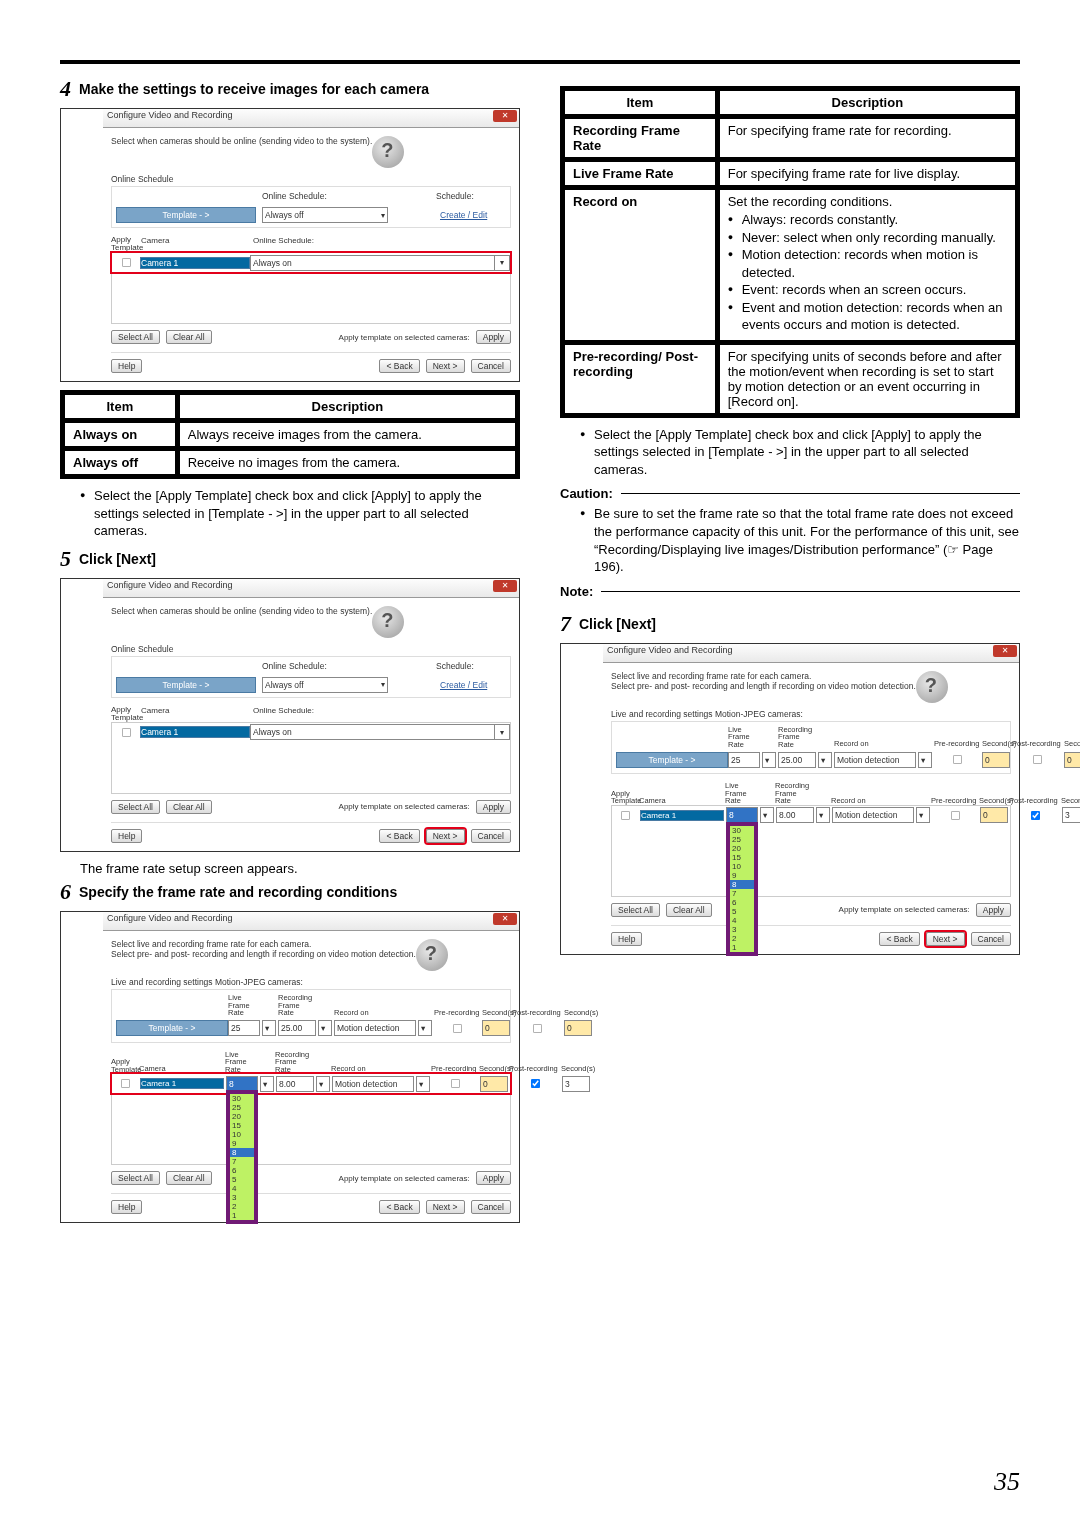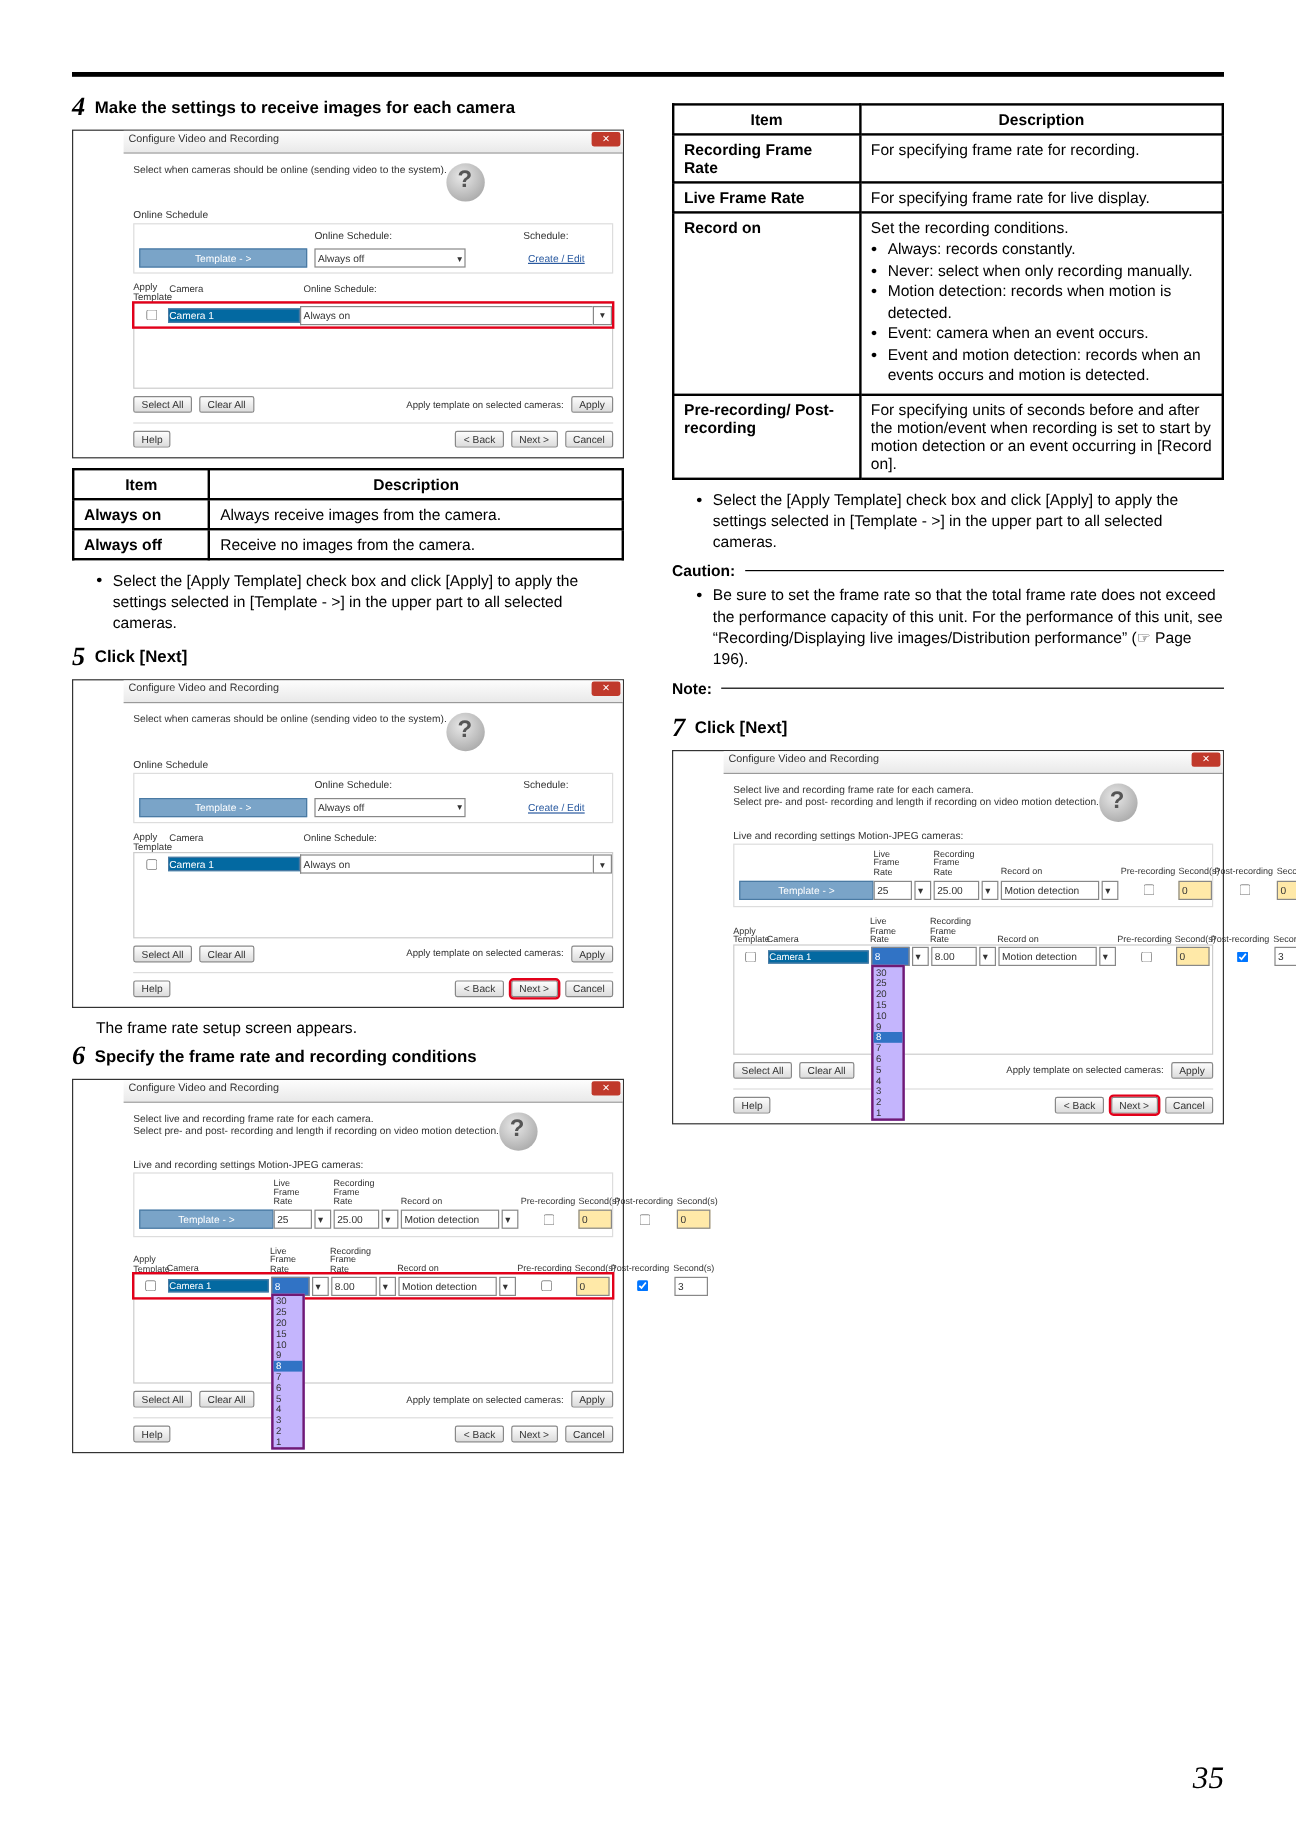--- a/index.html
+++ b/index.html
@@ -29,37 +29,37 @@
 .btn-sm { background: linear-gradient(#fdfdfd,#dcdcdc); border: 1px solid #888; font-size: 8.5px; padding: 1px 6px; border-radius: 2px; }
 .btn-link { color: #2a5aa0; background: none; border: none; text-decoration: underline; font-size: 8.5px; padding: 1px 4px; }
 .cam-row { background: #0369a1; color: #fff; border: 1px solid #4a7aa3; }
 .red-outline { outline: 2px solid #e2001a; }
 
 .cam-area { border: 1px solid #ccc; min-height: 70px; margin-bottom: 6px; }
 .bottom-row { display: flex; justify-content: space-between; align-items: center; margin-top: 6px; }
 .nav-row { display: flex; justify-content: space-between; align-items: center; margin-top: 8px; border-top: 1px solid #ddd; padding-top: 6px; }
 
 .desc-table { border-collapse: collapse; width: 100%; margin: 8px 0; }
-.desc-table th, .desc-table td { border: 2px solid #000000; padding: 4px 8px; font-size: 13px; text-align: left; vertical-align: top; }
+.desc-table th, .desc-table td { border: 5px solid #000000; padding: 4px 8px; font-size: 13px; text-align: left; vertical-align: top; }
 .desc-table th { font-weight: bold; text-align: center; }
 .desc-table td.item { font-weight: bold; }
 
 .bul { list-style: none; padding: 0; margin: 4px 0 8px 20px; }
 .bul li { position: relative; padding-left: 14px; font-size: 13px; line-height: 1.35; }
 .bul li::before { content: "●"; position: absolute; left: 0; top: 2px; font-size: 9px; }
 
 .sub-bul { list-style: none; padding: 0; margin: 2px 0 2px 0; }
 .sub-bul li { position: relative; padding-left: 14px; font-size: 13px; line-height: 1.35; }
 .sub-bul li::before { content: "●"; position: absolute; left: 0; top: 2px; font-size: 9px; }
 
 .caption-line { display: flex; align-items: center; font-weight: bold; font-size: 13px; margin: 8px 0 2px 0; }
 .caption-line .rule { flex: 1; border-top: 1px solid #000; margin-left: 8px; }
 
 .plain { font-size: 13px; line-height: 1.35; margin: 4px 0 4px 20px; }
-.dropdown-open { position: absolute; background: #c4b5fd; border: 2px solid #701a75; font-size: 8px; width: 24px; }
+.dropdown-open { position: absolute; background: #bef264; border: 4px solid #701a75; font-size: 8px; width: 24px; }
 .dropdown-open div { padding: 0 2px; }
 .dropdown-open div.sel { background: #3173c5; color: #fff; }
 
 .page-num { position: absolute; right: 60px; bottom: 30px; font-size: 26px; font-style: italic; font-family: "Times New Roman", serif; }
 </style>
 </head>
 <body>
 
 <div class="page">
   <div class="top-rule"></div>
@@ -380,21 +380,21 @@
             <tr>
               <td class="item">Live Frame Rate</td>
               <td>For specifying frame rate for live display.</td>
             </tr>
             <tr>
               <td class="item">Record on</td>
               <td>Set the recording conditions.<ul class="sub-bul">
                   <li>Always: records constantly.</li>
                   <li>Never: select when only recording manually.</li>
                   <li>Motion detection: records when motion is detected.</li>
-                  <li>Event: camera when an event occurs.</li>
+                  <li>Event: records when an screen occurs.</li>
                   <li>Event and motion detection: records when an events occurs and motion is detected.</li>
                 </ul></td>
             </tr>
             <tr>
               <td class="item">Pre-recording/ Post-recording</td>
               <td>For specifying units of seconds before and after the motion/event when recording is set to start by motion detection or an event occurring in [Record on].</td>
             </tr>
           </tbody>
       </table>
 

